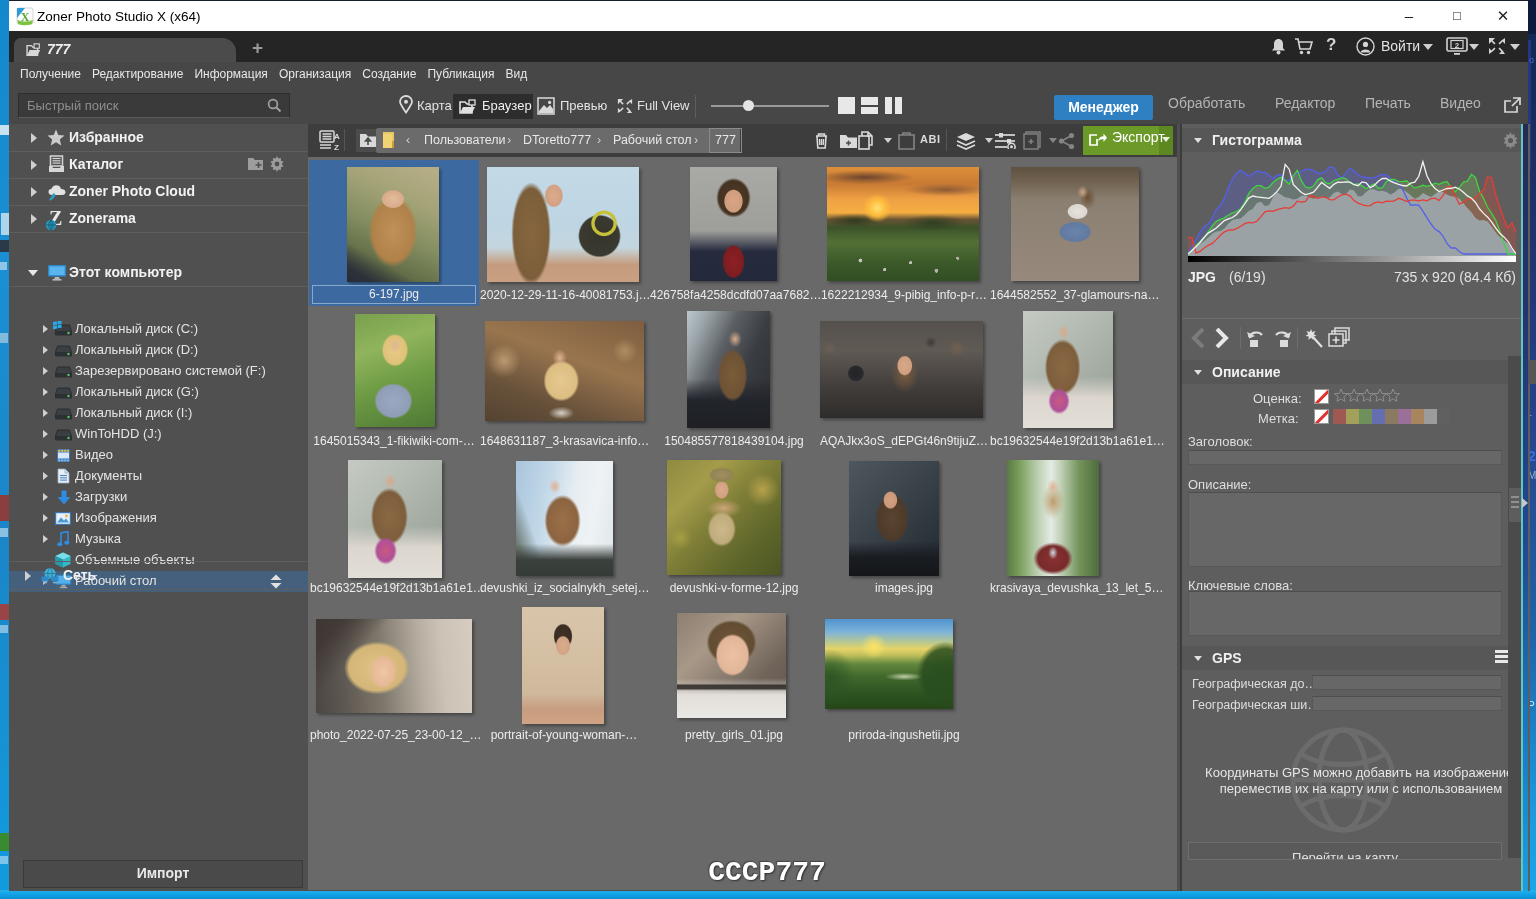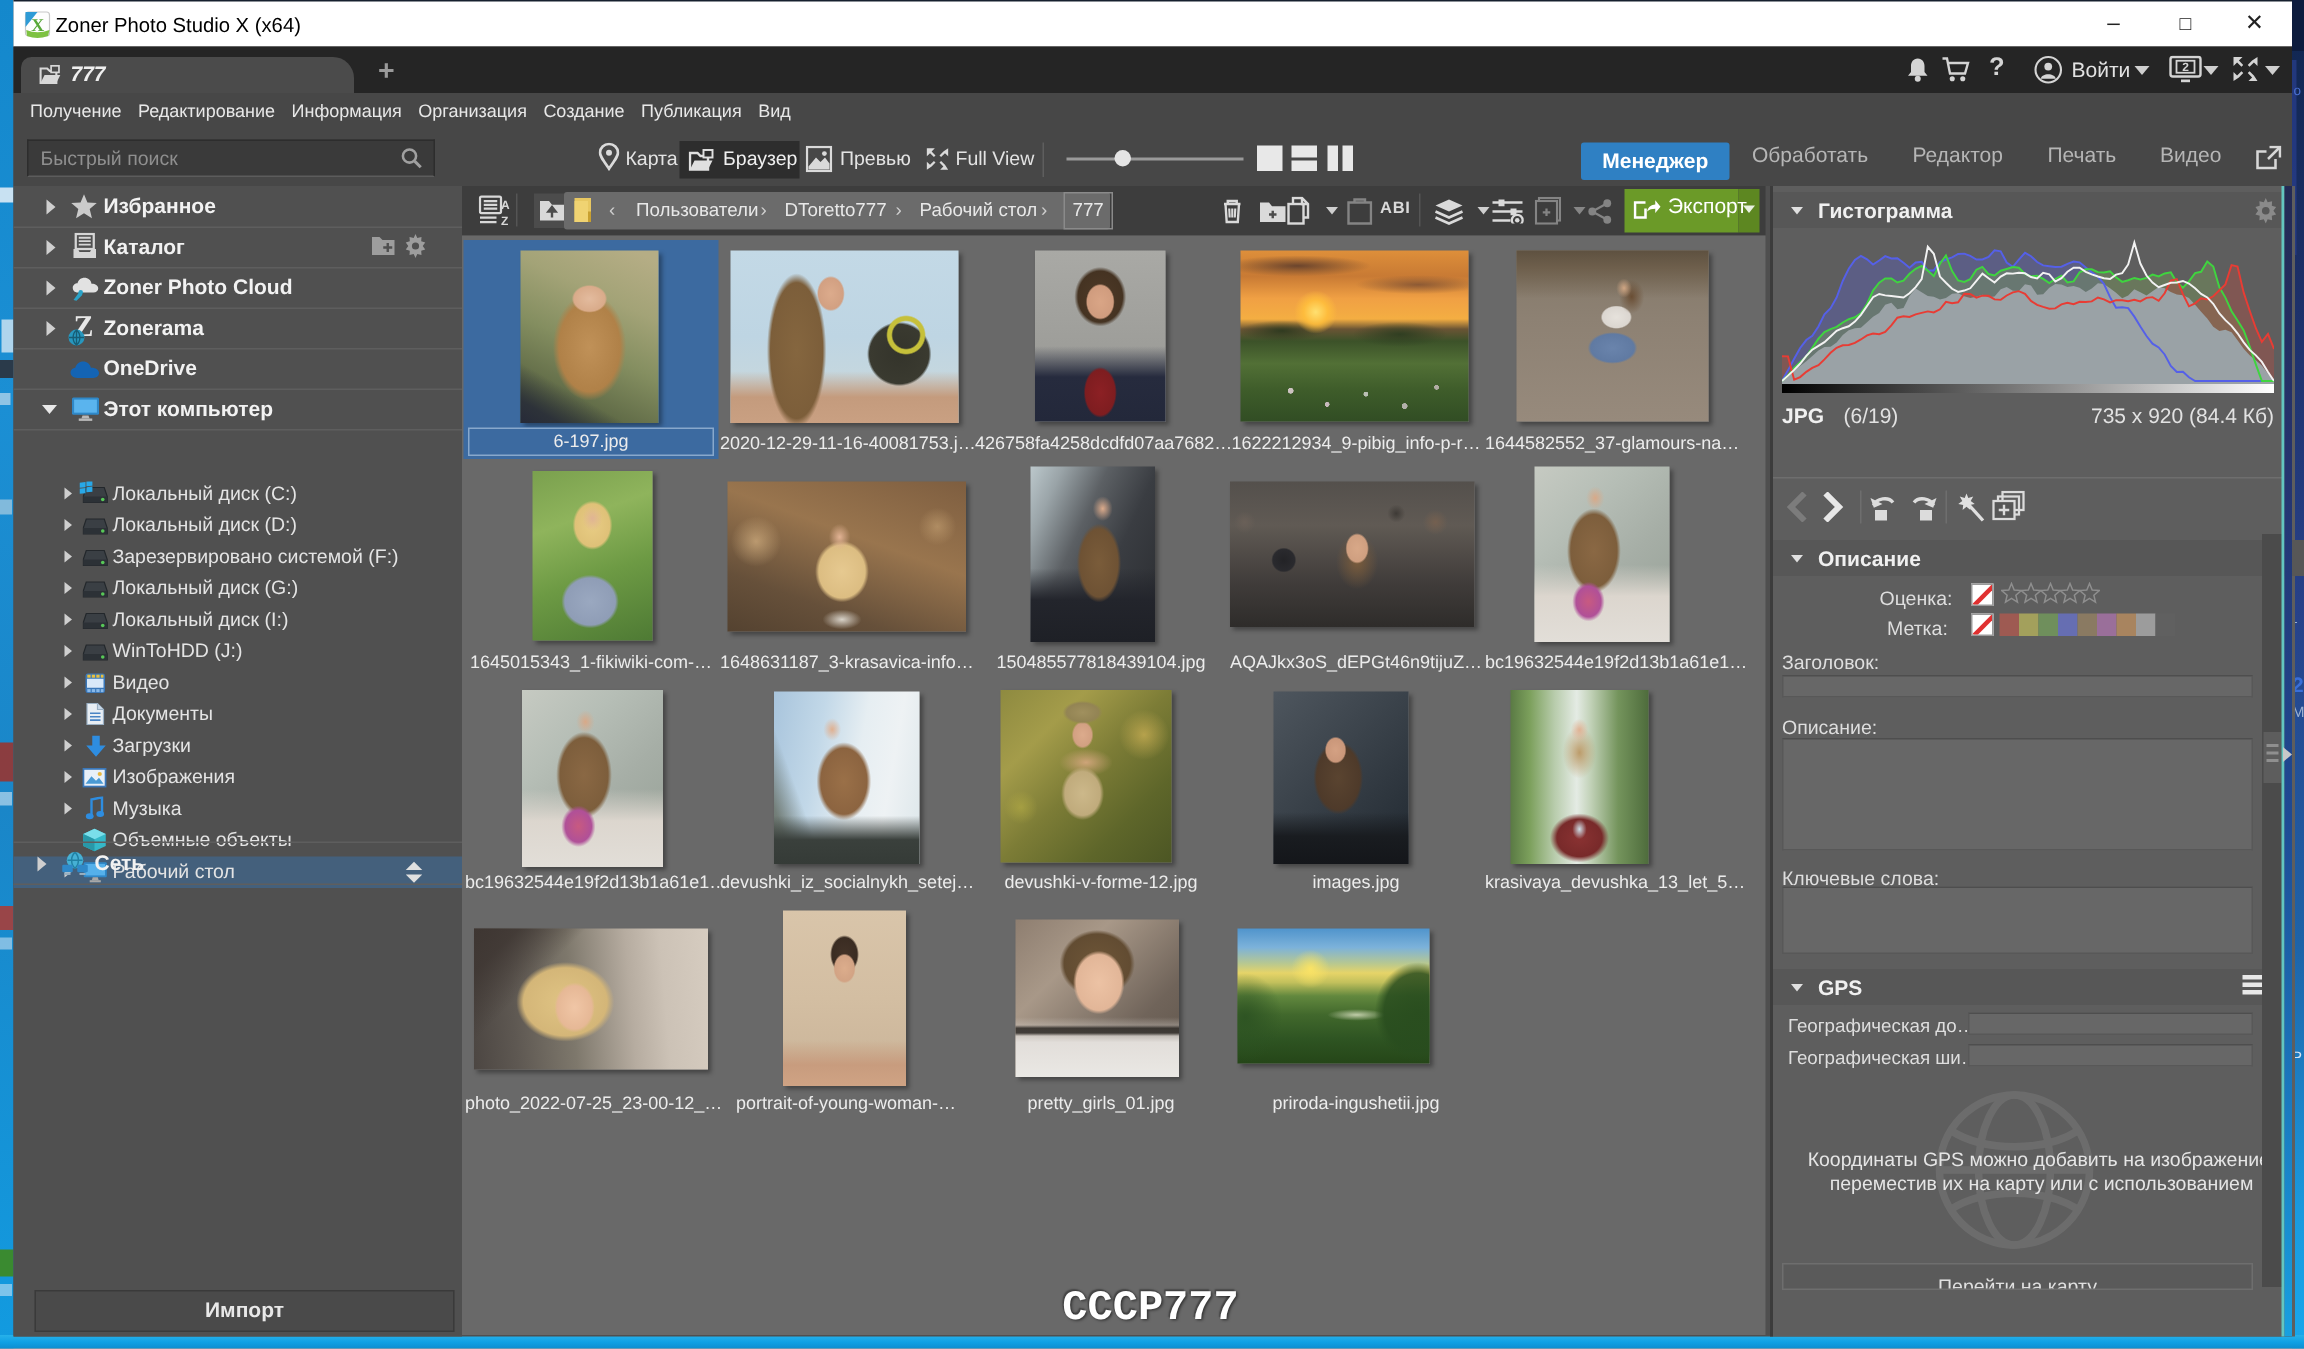--- a/index.html
+++ b/index.html
@@ -326,26 +326,20 @@
             <circle cx="6.8" cy="10.8" r="1.5" fill="#2aa3c8"></circle>
           </svg>
       </div>
       <div class="trow" style="top:81px;">
           <span class="cap">Zonerama</span>
         <div class="arr" style="left:22px;top:9px;border-top:5px solid transparent;border-bottom:5px solid transparent;border-left:6px solid #cfcfcf;"></div>
         <div style="position:absolute;left:40px;top:2px;color:#e8e8e8;font-size:20px;font-weight:bold;font-family:'Liberation Serif',serif;">Z</div>
         <svg style="position:absolute;left:36px;top:14px" width="12" height="12" viewBox="0 0 12 12">
             <circle cx="6" cy="6" r="5.3" fill="#2897be"></circle>
             <path d="M1 6 L11 6 M6 1 C3 3.5 3 8.5 6 11 C9 8.5 9 3.5 6 1 M6 1 L6 11" stroke="#175d75" stroke-width="0.9" fill="none"></path>
-          </svg>
-      </div>
-      <div class="trow" style="top:108px;">
-          <span class="cap">OneDrive</span>
-        <svg style="position:absolute;left:37px;top:8px" width="21" height="13" viewBox="0 0 21 13">
-            <path d="M5.5 12 C2.8 12 1 10.4 1 8.4 C1 6.6 2.4 5.3 4.2 5.1 C4.9 2.7 6.9 1 9.4 1 C12 1 14.1 2.8 14.6 5.2 C17.6 5 20 6.5 20 8.7 C20 10.7 18.3 12 16.2 12 Z" fill="#1464b4"></path>
           </svg>
       </div>
       <div class="trow" style="top:135px;">
           <span class="cap">Этот компьютер</span>
         <div class="arr" style="left:19px;top:11px;border-left:5px solid transparent;border-right:5px solid transparent;border-top:6px solid #e8e8e8;"></div>
         <svg style="position:absolute;left:38px;top:5px" width="20" height="17" viewBox="0 0 20 17">
             <rect x="1" y="1" width="18" height="11.5" rx="1" fill="#2f88c8"></rect>
             <rect x="2.4" y="2.4" width="15.2" height="8.7" fill="#5ab4ee"></rect>
             <path d="M8 13 L12 13 L12.7 15 L7.3 15Z" fill="#b8b8b8"></path>
             <rect x="5.5" y="15" width="9" height="1.6" fill="#b8b8b8"></rect>

